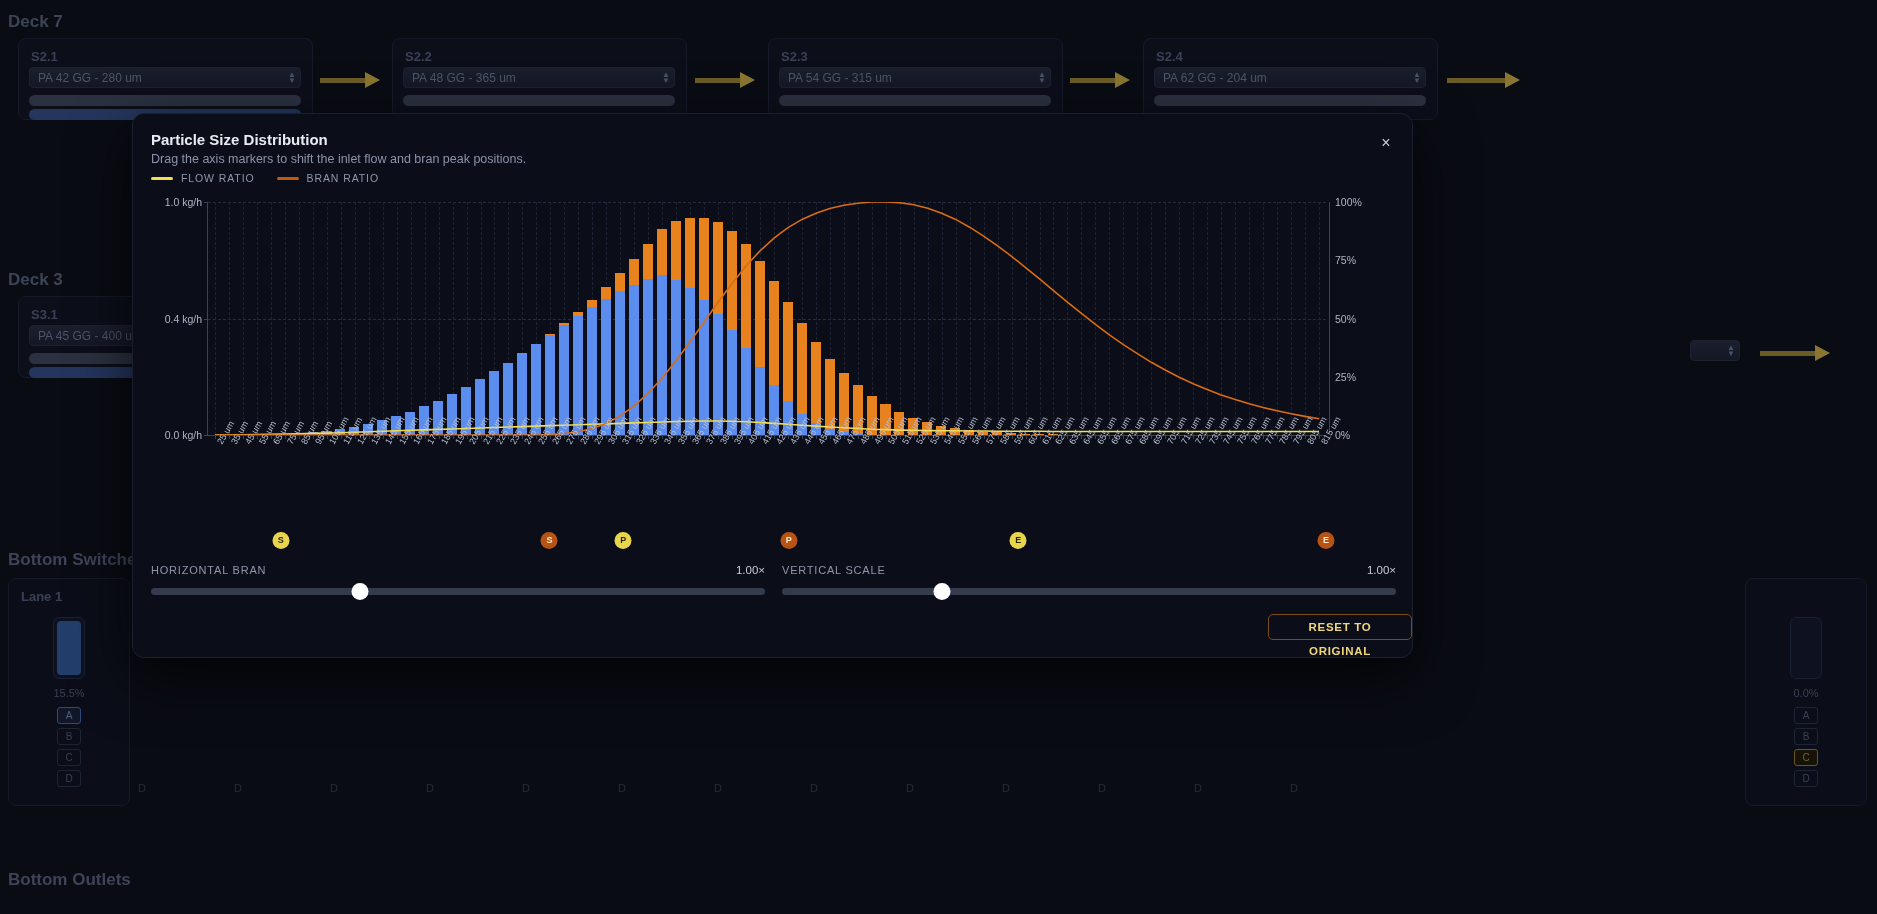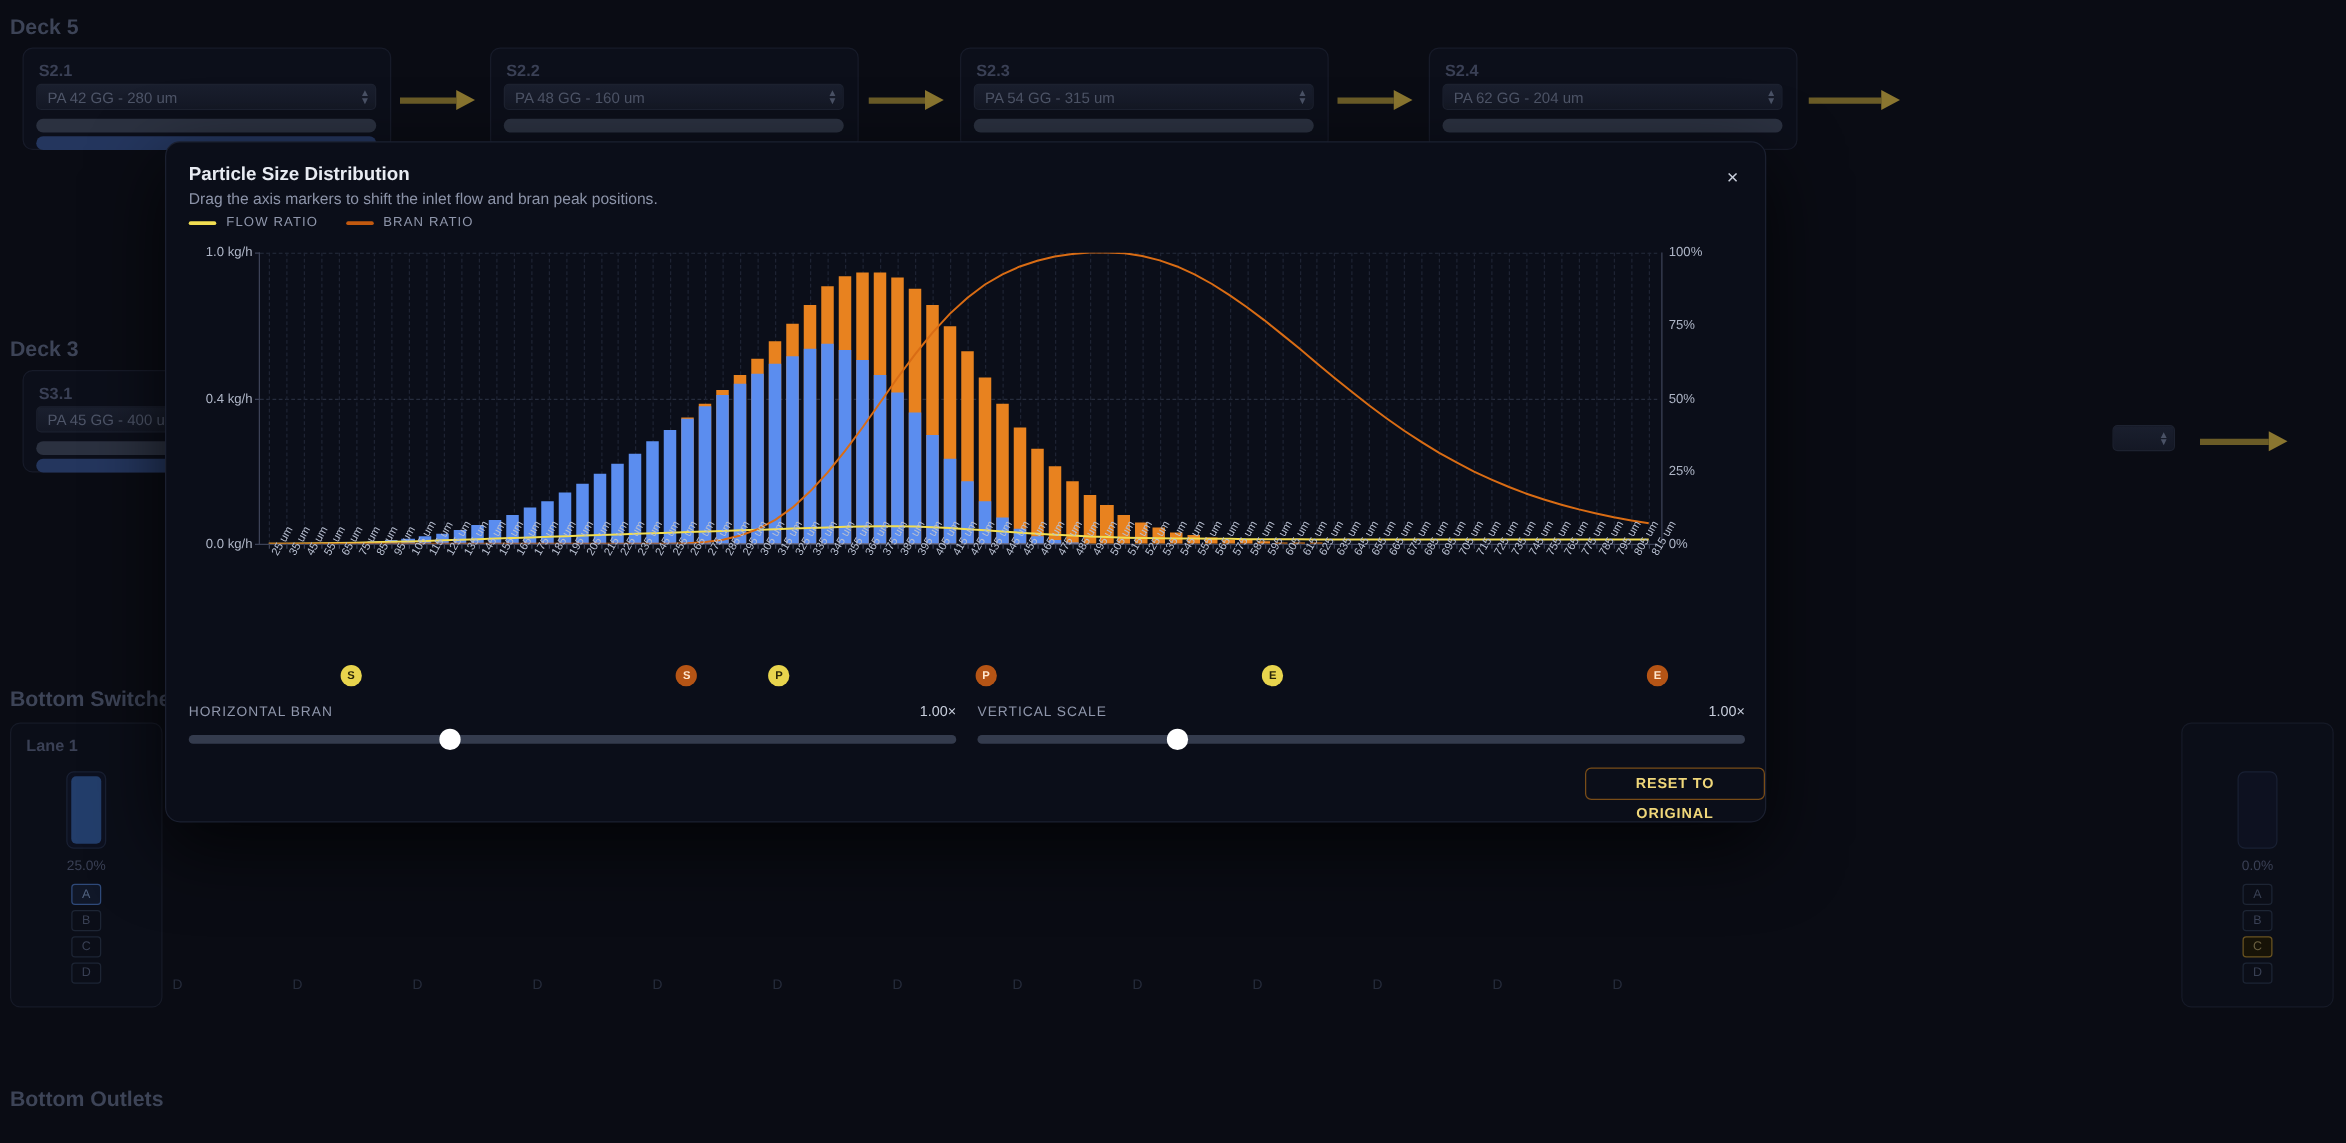--- a/index.html
+++ b/index.html
@@ -146,40 +146,40 @@
     cursor: pointer; line-height: 24px;
   }
 </style>
 </head>
 <body>
 
 <div id="root">
 
   <div class="bg-layer">
 
-    <div class="deck-title" style="left:8px; top:12px;">Deck 5</div>
+    <div class="deck-title" style="left:8px; top:12px;">Deck 7</div>
 
     <div class="sec-panel" style="left:18px; top:38px; width:295px; height:82px;">
       <div class="sec-label" style="left:12px; top:10px;">S2.1</div>
       <div class="sec-select" style="left:10px; top:28px; width:272px;">
         <span>PA 42 GG - 280 um</span>
         <span class="spinner">▲<br>▼</span>
       </div>
       <div class="bar-track" style="left:10px; top:56px; width:272px;"></div>
       <div class="bar-fill-blue" style="left:10px; top:70px; width:272px;"></div>
     </div>
     <div class="arrow" style="left:320px; top:75px; width:60px;">
       <div class="shaft" style="width:45px;"></div>
         <div class="head" style="left:45px;"></div>
     </div>
 
     <div class="sec-panel" style="left:392px; top:38px; width:295px; height:82px;">
       <div class="sec-label" style="left:12px; top:10px;">S2.2</div>
       <div class="sec-select" style="left:10px; top:28px; width:272px;">
-        <span>PA 48 GG - 160 um</span>
+        <span>PA 48 GG - 365 um</span>
         <span class="spinner">▲<br>▼</span>
       </div>
       <div class="bar-track" style="left:10px; top:56px; width:272px;"></div>
     </div>
     <div class="arrow" style="left:695px; top:75px; width:60px;">
       <div class="shaft" style="width:45px;"></div>
         <div class="head" style="left:45px;"></div>
     </div>
 
     <div class="sec-panel" style="left:768px; top:38px; width:295px; height:82px;">
@@ -225,21 +225,21 @@
       <div class="shaft" style="width:55px;"></div>
         <div class="head" style="left:55px;"></div>
     </div>
 
     <div class="deck-title" style="left:8px; top:550px;">Bottom Switches</div>
     <div class="lane-panel" style="left:8px; top:578px; width:122px; height:228px;">
       <div class="lane-label" style="left:12px; top:10px;">Lane 1</div>
       <div class="lane-gauge" style="left:44px; top:38px;">
         <div class="fillv" style="height:54px; background:#233e6b; position:absolute; left:3px; right:3px; bottom:3px; border-radius:4px;"></div>
       </div>
-      <div class="lane-pct" style="left:40px; top:108px;">25.0%</div>
+      <div class="lane-pct" style="left:40px; top:108px;">15.5%</div>
       <div class="lane-btn sel-blue" style="left:48px; top:128px;">A</div>
       <div class="lane-btn" style="left:48px; top:149px;">B</div>
       <div class="lane-btn" style="left:48px; top:170px;">C</div>
       <div class="lane-btn" style="left:48px; top:191px;">D</div>
     </div>
 
     <div class="lane-panel" style="left:1745px; top:578px; width:122px; height:228px;">
       <div class="lane-gauge" style="left:44px; top:38px;"></div>
       <div class="lane-pct" style="left:40px; top:108px;">0.0%</div>
       <div class="lane-btn" style="left:48px; top:128px;">A</div>

